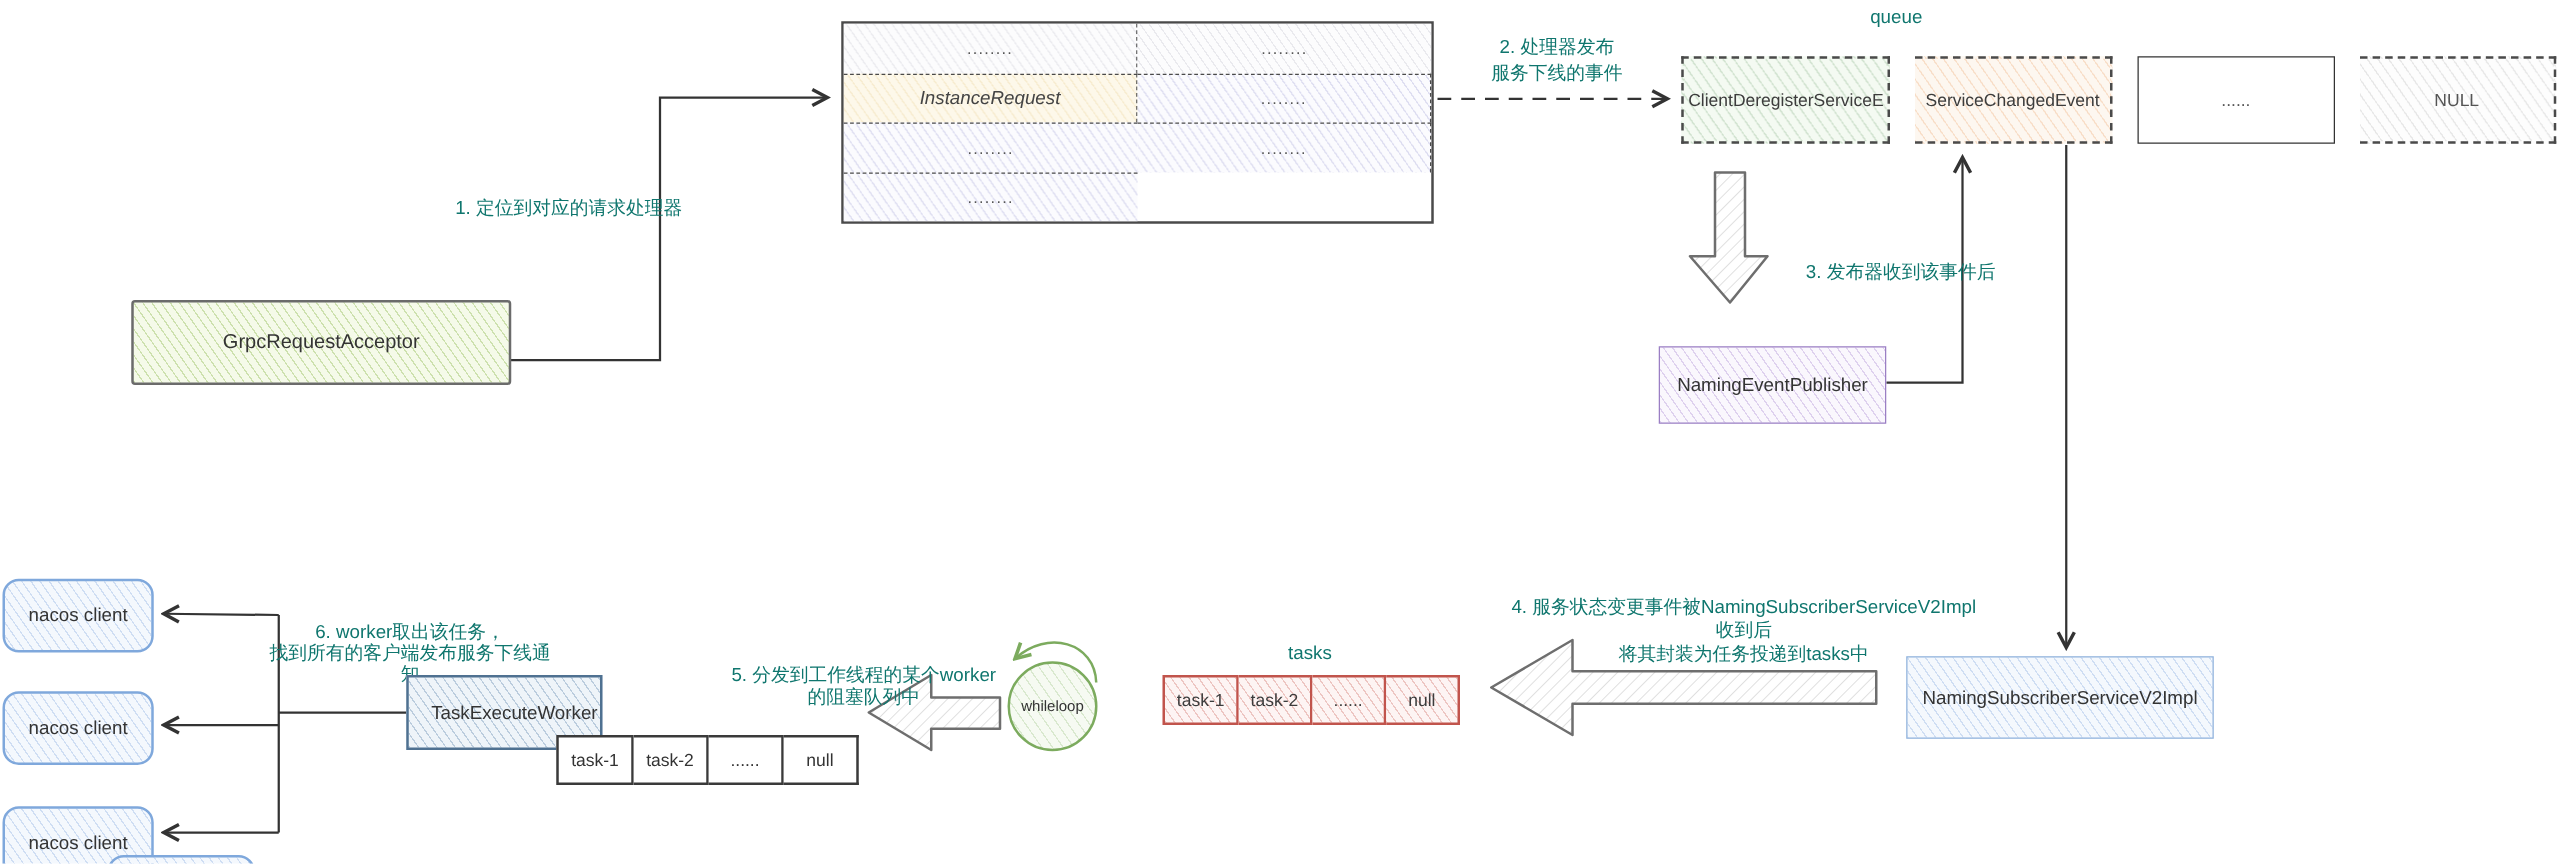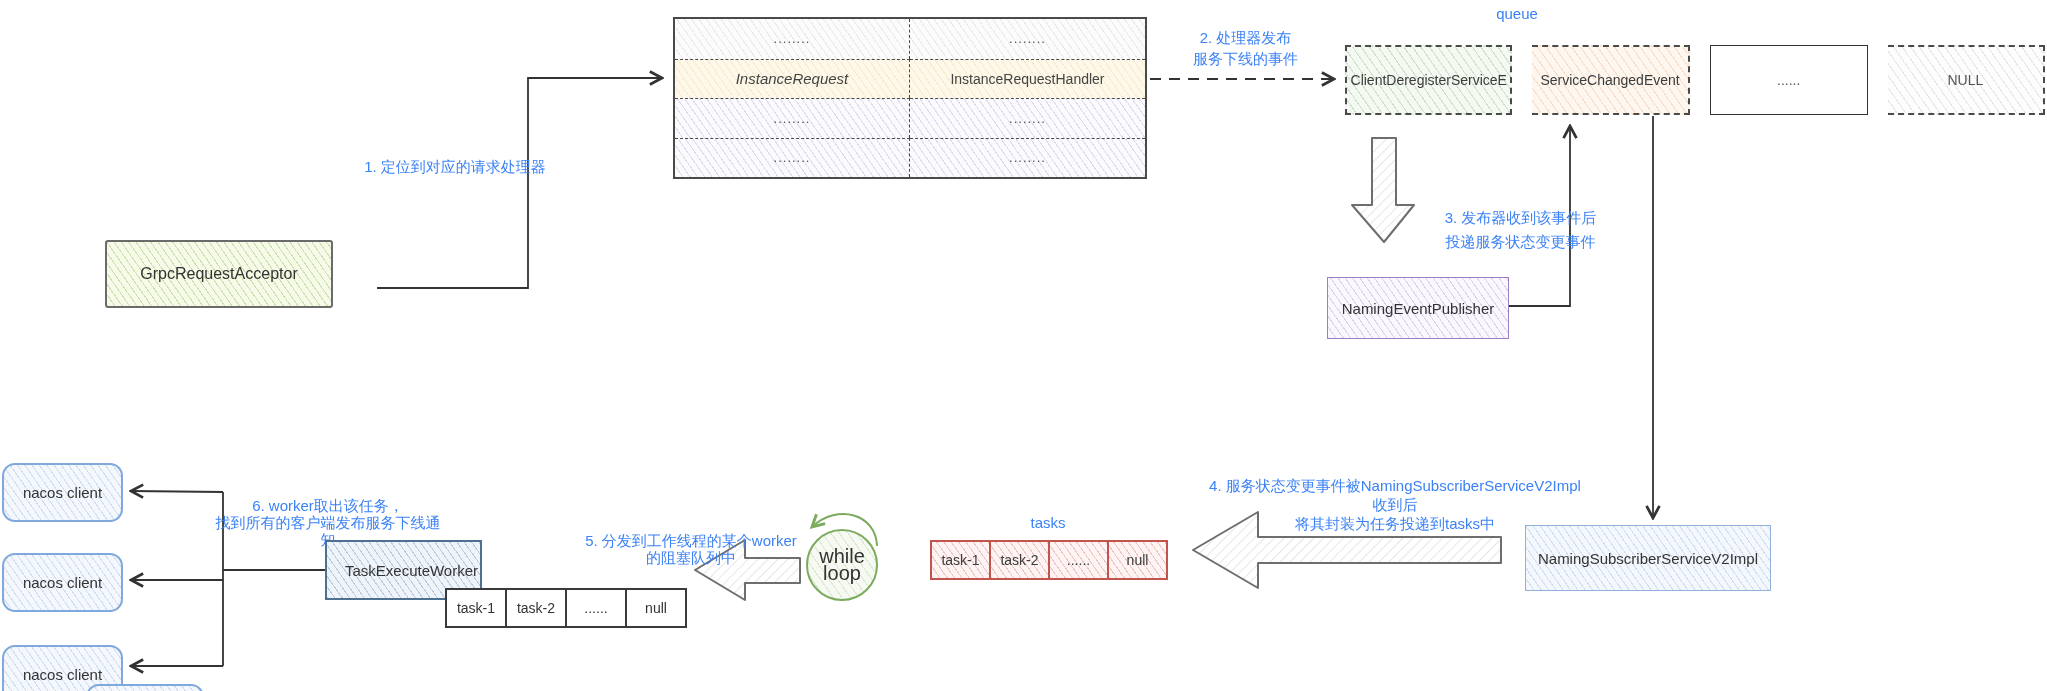--- a/index.html
+++ b/index.html
@@ -17,21 +17,21 @@
   .h-purple { background-color:#faf7fd; background-image:repeating-linear-gradient(55deg, rgba(150,110,200,.28) 0, rgba(150,110,200,.28) 1px, transparent 1px, transparent 6px); }
   .h-red    { background-color:#fdf4f3; background-image:repeating-linear-gradient(55deg, rgba(200,90,80,.30) 0, rgba(200,90,80,.30) 1px, transparent 1px, transparent 6px); }
   .h-qgreen { background-color:#f4faf2; background-image:repeating-linear-gradient(55deg, rgba(110,160,110,.30) 0, rgba(110,160,110,.30) 1px, transparent 1px, transparent 7px); }
   .h-qorange{ background-color:#fdf7f0; background-image:repeating-linear-gradient(55deg, rgba(235,160,100,.30) 0, rgba(235,160,100,.30) 1px, transparent 1px, transparent 7px); }
   .h-gray   { background-color:#fdfdfd; background-image:repeating-linear-gradient(55deg, rgba(160,160,160,.25) 0, rgba(160,160,160,.25) 1px, transparent 1px, transparent 7px); }
   .h-rowgray{ background-color:#fcfcfd; background-image:repeating-linear-gradient(55deg, rgba(150,150,170,.18) 0, rgba(150,150,170,.18) 1px, transparent 1px, transparent 6px); }
   .h-cream  { background-color:#fdf8ea; background-image:repeating-linear-gradient(55deg, rgba(222,186,100,.22) 0, rgba(222,186,100,.22) 1px, transparent 1px, transparent 6px); }
   .h-lav    { background-color:#fbfbfe; background-image:repeating-linear-gradient(55deg, rgba(110,110,190,.22) 0, rgba(110,110,190,.22) 1px, transparent 1px, transparent 6px); }
   .h-loop   { background-color:#f6faf2; background-image:repeating-linear-gradient(55deg, rgba(130,180,100,.25) 0, rgba(130,180,100,.25) 1px, transparent 1px, transparent 7px); }
 
-  .grpc-box { left:105px; top:240px; width:228px; height:68px; border:2px solid #6b6b6b; border-radius:3px; }
+  .grpc-box { left:105px; top:240px; width:304px; height:68px; border:2px solid #6b6b6b; border-radius:3px; }
 
   
   .handler-table { position:absolute; left:673px; top:17px; width:474px; height:162px;
                    border:2px solid #4a4a4a; display:grid; grid-template-columns:1fr 1fr; grid-template-rows:repeat(4,1fr); }
   .ht-cell { display:flex; align-items:center; justify-content:center; font-size:14px; color:#444;
              border-top:1.5px dashed #4a4a4a; overflow:hidden; white-space:nowrap; }
   .ht-cell.first-row { border-top:none; }
   .ht-cell.left-col { border-right:1.5px dashed #4a4a4a; }
   .italic { font-style:italic; font-size:15px; }
   .dots { color:#555; font-size:13px; letter-spacing:1px; }
@@ -56,23 +56,23 @@
   .task-cell { flex:1; display:flex; align-items:center; justify-content:center; font-size:14px; color:#3c3c3c;
                border:2px solid #c1544c; }
   .task-cell + .task-cell { border-left:none; }
 
   .wqueue-row { position:absolute; left:445px; top:588px; width:242px; height:40px; display:flex; }
   .wq-cell { flex:1; display:flex; align-items:center; justify-content:center; font-size:14px; color:#333;
              background:#fff; border:2px solid #3a3a3a; }
   .wq-cell + .wq-cell { border-left:none; }
 
   .while-circle { left:806px; top:529px; width:72px; height:72px; border:2.5px solid #7cab5e; border-radius:50%;
-                  font-size:20px; line-height:17px; flex-direction:column; }
-
-  .note { position:absolute; font-size:15px; color:#3b82f6; text-align:center; line-height:21px; }
+                  font-size:12px; line-height:17px; flex-direction:row; }
+
+  .note { position:absolute; font-size:15px; color:#0f766e; text-align:center; line-height:21px; }
 </style>
 </head>
 <body>
 
 <div id="canvas">
 
   <svg class="layer" width="2047" height="691" viewBox="0 0 2047 691">
     <defs>
       <pattern id="hatchP" width="7" height="7" patternTransform="rotate(45)" patternUnits="userSpaceOnUse">
         <rect width="7" height="7" fill="#ffffff"></rect>
@@ -106,21 +106,20 @@
 
   <div class="note" style="left:345px; top:156px; width:220px;">1. 定位到对应的请求处理器</div>
 
   <div class="note" style="left:1158px; top:27px; width:175px;">
     <div>2. 处理器发布</div>
     <div>服务下线的事件</div>
   </div>
 
   <div class="note" style="left:1398px; top:206px; width:245px; line-height:24px;">
     <div>3. 发布器收到该事件后</div>
-    <div>投递服务状态变更事件</div>
   </div>
 
   <div class="note" style="left:1183px; top:476px; width:424px; line-height:19px;">
     <div>4. 服务状态变更事件被NamingSubscriberServiceV2Impl</div>
     <div>收到后</div>
     <div>将其封装为任务投递到tasks中</div>
   </div>
 
   <div class="note" style="left:571px; top:496px; width:240px; line-height:17px;margin-top:36px;">
     <div>5. 分发到工作线程的某个worker</div>
@@ -133,21 +132,20 @@
   </div>
 
   <div class="box grpc-box h-green">
     <span>GrpcRequestAcceptor</span>
   </div>
 
   <div class="handler-table">
     <div class="ht-cell first-row left-col h-rowgray dots">........</div>
     <div class="ht-cell first-row h-rowgray dots">........</div>
     <div class="ht-cell left-col h-cream italic">InstanceRequest</div>
-    <div class="ht-cell h-cream">InstanceRequestHandler</div>
     <div class="ht-cell left-col h-lav dots">........</div>
     <div class="ht-cell h-lav dots">........</div>
     <div class="ht-cell left-col h-lav dots">........</div>
     <div class="ht-cell h-lav dots">........</div>
   </div>
 
   <div class="note" style="left:1472px; top:3px; width:90px;">queue</div>
   <div class="queue-row">
     <div class="q-cell q1 h-qgreen">ClientDeregisterServiceE</div>
     <div class="q-cell q2 h-qorange">ServiceChangedEvent</div>

